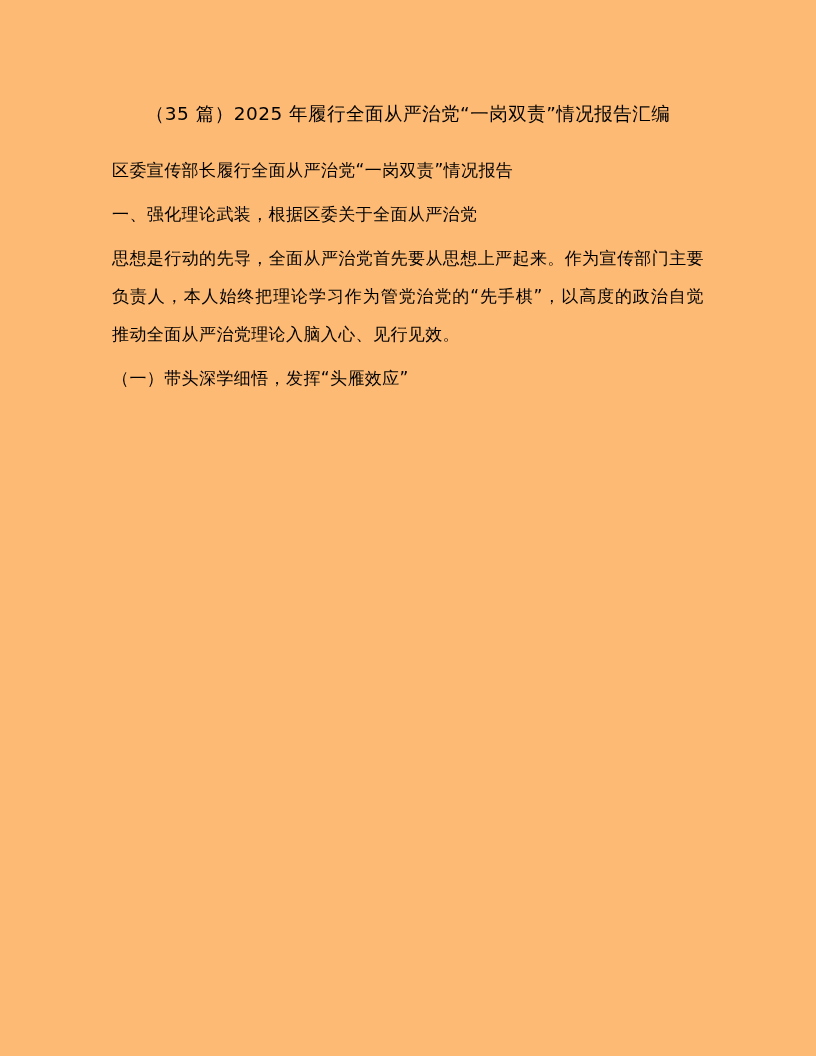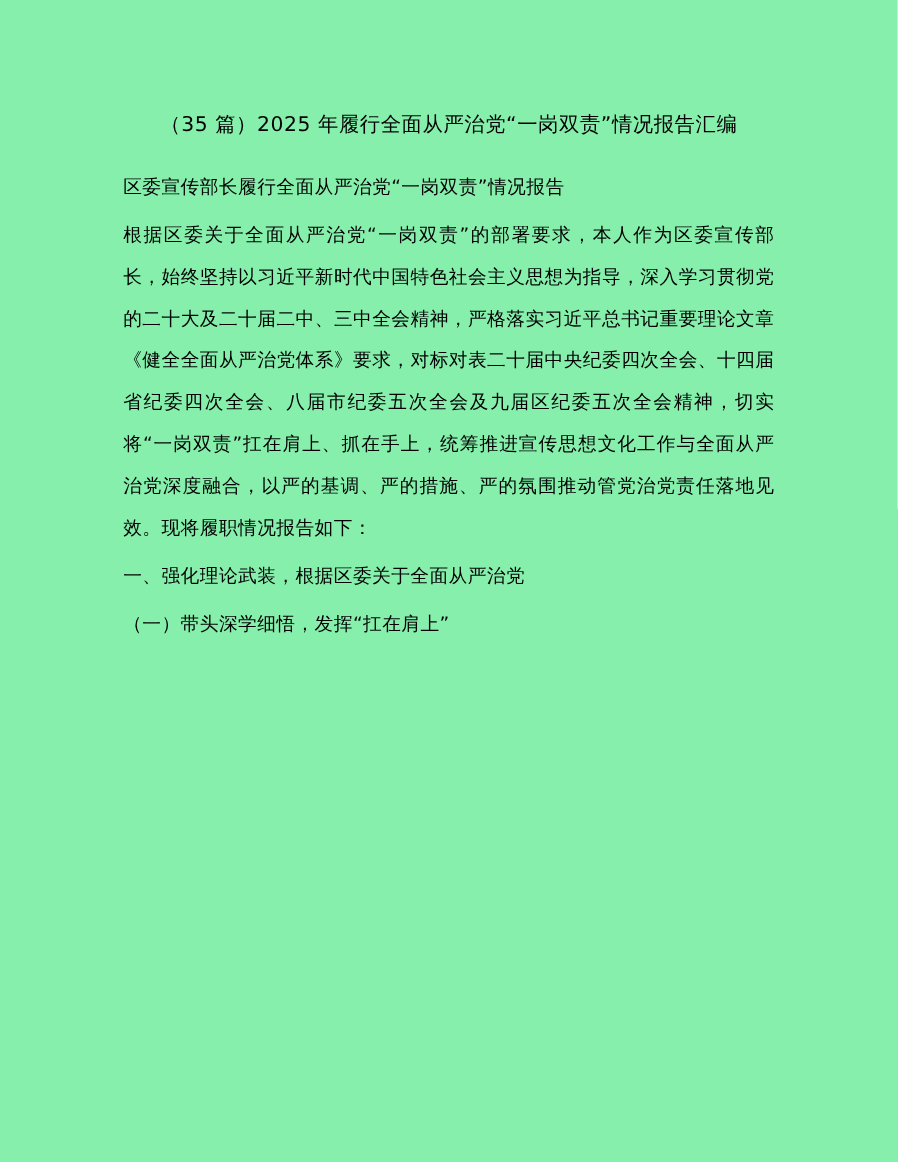--- a/index.html
+++ b/index.html
@@ -12,21 +12,21 @@
     height: 1056px;
     font-family: "DejaVu Sans", sans-serif;
     color: #000000;
     overflow: hidden;
   }
   .page {
     box-sizing: border-box;
     width: 816px;
     height: 1056px;
     padding: 95px 112px 60px 112px;
-    background: #86efac;
+    background: #fdba74;
   }
   .doc-title {
     font-size: 18.5px;
     line-height: 38px;
     text-align: center;
     letter-spacing: 0.5px;
     margin: 0 0 18px 0;
     font-weight: normal;
   }
   .para {
@@ -40,20 +40,20 @@
 </style>
 </head>
 <body>
 
 <div class="page">
 
   <h1 class="doc-title">（35 篇）2025 年履行全面从严治党“一岗双责”情况报告汇编</h1>
 
   <p class="para">区委宣传部长履行全面从严治党“一岗双责”情况报告</p>
 
-  <p class="para">根据区委关于全面从严治党“一岗双责”的部署要求，本人作为区委宣传部长，始终坚持以习近平新时代中国特色社会主义思想为指导，深入学习贯彻党的二十大及二十届二中、三中全会精神，严格落实习近平总书记重要理论文章《健全全面从严治党体系》要求，对标对表二十届中央纪委四次全会、十四届省纪委四次全会、八届市纪委五次全会及九届区纪委五次全会精神，切实将“一岗双责”扛在肩上、抓在手上，统筹推进宣传思想文化工作与全面从严治党深度融合，以严的基调、严的措施、严的氛围推动管党治党责任落地见效。现将履职情况报告如下：</p>
 
   <p class="para">一、强化理论武装，根据区委关于全面从严治党</p>
 
+  <p class="para">思想是行动的先导，全面从严治党首先要从思想上严起来。作为宣传部门主要负责人，本人始终把理论学习作为管党治党的“先手棋”，以高度的政治自觉推动全面从严治党理论入脑入心、见行见效。</p>
 
-  <p class="para">（一）带头深学细悟，发挥“扛在肩上”</p>
+  <p class="para">（一）带头深学细悟，发挥“头雁效应”</p>
 
 </div>
 
 </body></html>

